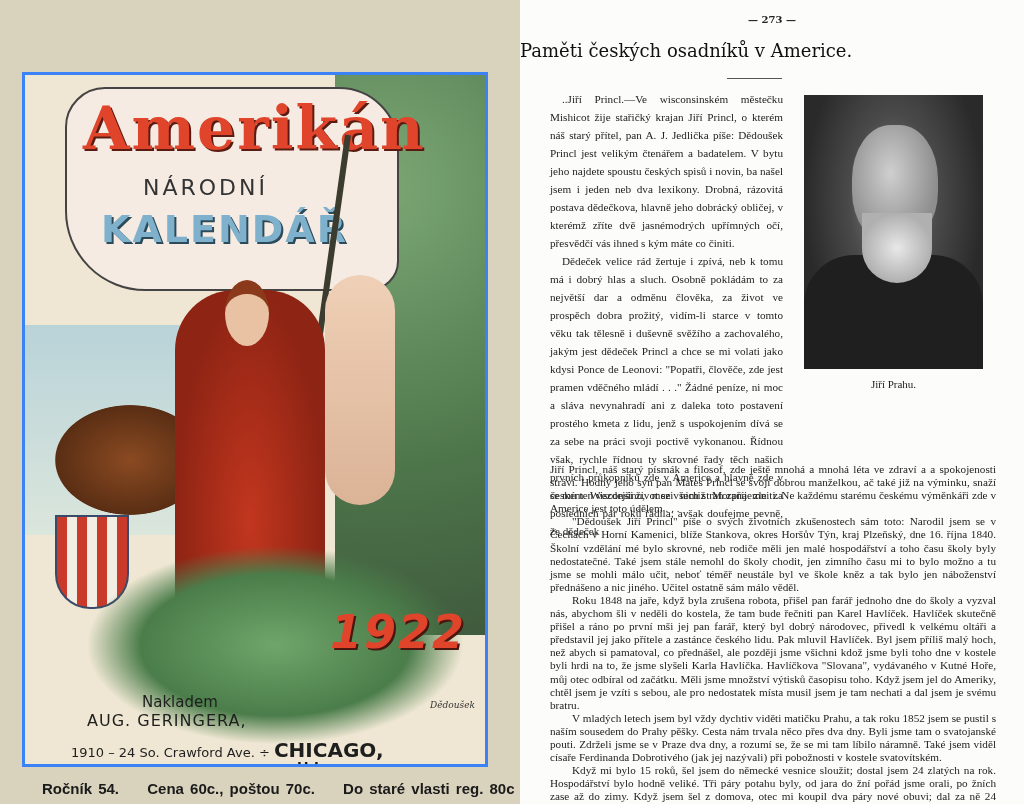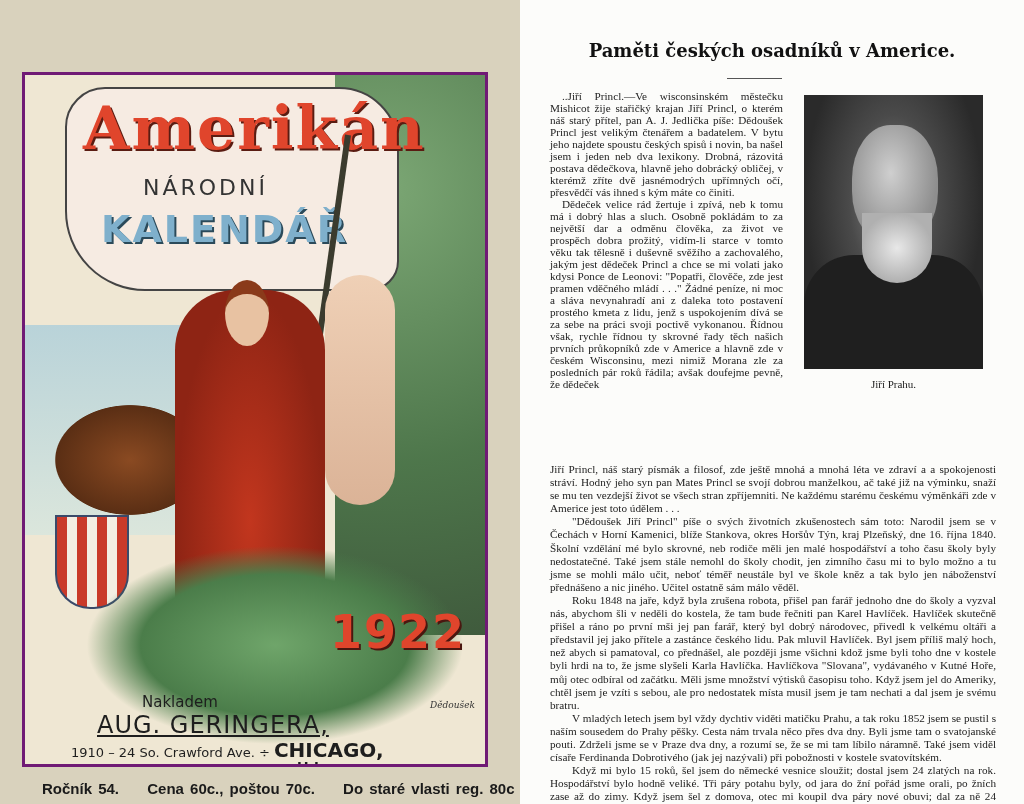--- a/index.html
+++ b/index.html
@@ -1,48 +1,48 @@
 <!DOCTYPE html>
 <html><head>
 <meta charset="utf-8">
 <style>
   html,body{margin:0;padding:0;}
   body{width:1024px;height:804px;overflow:hidden;background:#fff;position:relative;font-family:"DejaVu Serif",serif;}
   
   .cover{position:absolute;left:0;top:0;width:520px;height:804px;background:#d9d2bd;}
-  .cover-inner{position:absolute;left:22px;top:72px;width:466px;height:695px;background:#efe7d3;border:3px solid #701a75;box-sizing:border-box;overflow:hidden;}
+  .cover-inner{position:absolute;left:22px;top:72px;width:466px;height:695px;background:#efe7d3;border:3px solid #3b82f6;box-sizing:border-box;overflow:hidden;}
   .sky{position:absolute;left:0;top:250px;width:260px;height:210px;background:linear-gradient(#b9d3d9,#dbe6dc);}
   .foliage{position:absolute;right:0;top:0;width:150px;height:560px;background:radial-gradient(circle at 30% 20%,#6fa06a,#3c6a3c 60%,#2c4b2c);opacity:.9;}
   .banner{position:absolute;left:40px;top:12px;width:330px;height:200px;background:#f6ebe2;border:2px solid #444;border-radius:40px 60px 30px 80px;}
   .title-main{position:absolute;left:58px;top:18px;font-family:"DejaVu Serif",serif;font-size:60px;font-weight:bold;color:#e0452c;letter-spacing:2px;text-shadow:2px 2px 0 #5a1c12;}
   .title-sub1{position:absolute;left:118px;top:100px;font-family:"DejaVu Sans",sans-serif;font-size:22px;letter-spacing:3px;color:#333;}
   .title-sub2{position:absolute;left:76px;top:132px;font-family:"DejaVu Sans",sans-serif;font-size:38px;font-weight:bold;letter-spacing:2px;color:#7fb0cc;text-shadow:2px 2px 0 #2b4a5a;}
   .figure-woman{position:absolute;left:150px;top:215px;width:150px;height:330px;background:radial-gradient(ellipse at 50% 70%,#c2361e,#8e2414 70%);border-radius:60px 60px 20px 20px;}
   .figure-head{position:absolute;left:200px;top:205px;width:44px;height:52px;border-radius:50%;background:#e8c2a2;border-top:14px solid #8a3a1a;}
   .cherub{position:absolute;left:300px;top:200px;width:70px;height:230px;background:linear-gradient(#efd0b6,#dbb397);border-radius:35px;}
   .eagle{position:absolute;left:30px;top:330px;width:150px;height:110px;background:radial-gradient(ellipse,#8a4a22,#5a2e14 70%,transparent 71%);}
   .shield{position:absolute;left:30px;top:440px;width:70px;height:90px;background:repeating-linear-gradient(90deg,#c93a2a 0 10px,#f3eee3 10px 20px);border-radius:0 0 35px 35px;border:2px solid #3a4a6a;}
   .leaves{position:absolute;left:60px;top:470px;width:380px;height:200px;background:radial-gradient(ellipse at 50% 50%,#6fa56a,#4b7d4a 50%,transparent 70%);}
   .pole{position:absolute;left:320px;top:60px;width:6px;height:470px;background:#3b3b2e;transform:rotate(8deg);transform-origin:top;}
-  .year{position:absolute;left:305px;top:530px;font-family:"DejaVu Sans",sans-serif;font-size:46px;font-weight:bold;color:#e0452c;text-shadow:2px 2px 0 #4a1710;letter-spacing:2px;}
+  .year{position:absolute;left:305px;top:530px;font-family:"DejaVu Sans",sans-serif;font-size:46px;font-weight:bold;color:#e0452c;text-shadow:2px 2px 0 #4a1710;letter-spacing:2px;font-style:italic;}
   .publisher{position:absolute;left:22px;top:618px;color:#1e1e1e;font-family:"DejaVu Sans",sans-serif;}
   .pub-1{position:absolute;left:95px;top:0;font-size:15px;}
-  .pub-2{position:absolute;left:50px;top:18px;font-size:24px;letter-spacing:1px;white-space:nowrap;text-decoration:underline;}
+  .pub-2{position:absolute;left:40px;top:18px;font-size:16px;letter-spacing:1px;white-space:nowrap;}
   .pub-3{position:absolute;left:24px;top:45px;font-size:13px;white-space:nowrap;}
   .pub-3 b{font-size:20px;margin-top:16px;}
   .pub-4{position:absolute;left:250px;top:66px;font-size:13px;font-weight:bold;letter-spacing:2px;}
   .signature{position:absolute;left:430px;top:700px;font-size:9px;font-style:italic;color:#333;}
   .cover-footer{position:absolute;left:42px;top:780px;font-family:"Liberation Sans",sans-serif;font-weight:bold;font-size:15px;color:#1a1a1a;word-spacing:2px;white-space:nowrap;}
   .cover-footer span{margin-right:22px;}
   
   .page{position:absolute;left:520px;top:0;width:504px;height:804px;background:#fcfcfa;}
   .page-number{position:absolute;left:0;width:100%;top:14px;text-align:center;font-size:10px;font-weight:bold;color:#222;}
-  .page-title{position:absolute;left:0;width:100%;top:40px;text-align:center;font-family:"DejaVu Serif",serif;font-weight:bold;font-size:18px;color:#111;}
+  .page-title{position:absolute;left:0;width:100%;top:40px;text-align:left;font-family:"DejaVu Serif",serif;font-weight:normal;font-size:18px;color:#111;}
   .title-rule{position:absolute;left:207px;top:78px;width:55px;height:1px;background:#555;}
-  .col-text{position:absolute;left:30px;top:90px;width:233px;font-family:"Liberation Serif",serif;font-size:11.2px;line-height:12px;color:#222;text-align:justify;}
+  .col-text{position:absolute;left:30px;top:90px;width:233px;font-family:"Liberation Serif",serif;font-size:11.2px;line-height:18px;color:#222;text-align:justify;}
   .col-text p{margin:0;text-indent:12px;}
   .full-text{position:absolute;left:30px;top:463px;width:446px;font-family:"Liberation Serif",serif;font-size:11.2px;line-height:13.1px;color:#222;text-align:justify;}
   .full-text p{margin:0;text-indent:22px;}
   .full-text p.cont{text-indent:0;}
   .photo{position:absolute;left:284px;top:95px;width:179px;height:274px;background:radial-gradient(ellipse at 50% 38%,#8a8a8a 0,#4a4a4a 35%,#2a2a2a 70%);}
   .photo-face{position:absolute;left:48px;top:30px;width:86px;height:120px;border-radius:45%;background:radial-gradient(ellipse at 45% 40%,#cfcfcf,#8e8e8e 70%);}
   .photo-beard{position:absolute;left:58px;top:118px;width:70px;height:70px;border-radius:0 0 40px 40px;background:radial-gradient(ellipse,#e8e8e8,#b0b0b0 70%);}
   .photo-coat{position:absolute;left:0;top:160px;width:179px;height:114px;background:#1f1f1f;border-radius:50px 50px 0 0;}
   .caption{position:absolute;left:284px;top:378px;width:179px;text-align:center;font-family:"Liberation Serif",serif;font-size:11px;color:#222;}
 </style>
@@ -77,20 +77,21 @@
   </div>
   <div class="signature">Dědoušek</div>
   <div class="cover-footer">
     <span>Ročník 54.</span>
     <span>Cena 60c., poštou 70c.</span>
     <span>Do staré vlasti reg. 80c</span>
   </div>
 </div>
 
 <div class="page">
+  <div class="page-number">— 273 —</div>
   <div class="page-title">Paměti českých osadníků v Americe.</div>
   <div class="title-rule"></div>
 
   <div class="col-text">
     <p>..Jiří Princl.—Ve wisconsinském městečku Mishicot žije stařičký krajan Jiří Princl, o kterém náš starý přítel, pan A. J. Jedlička píše: Dědoušek Princl jest velikým čtenářem a badatelem. V bytu jeho najdete spoustu českých spisů i novin, ba našel jsem i jeden neb dva lexikony. Drobná, rázovitá postava dědečkova, hlavně jeho dobrácký obličej, v kterémž zříte dvě jasnémodrých upřímných očí, přesvědčí vás ihned s kým máte co činiti.</p>
     <p>Dědeček velice rád žertuje i zpívá, neb k tomu má i dobrý hlas a sluch. Osobně pokládám to za největší dar a odměnu člověka, za život ve prospěch dobra prožitý, vidím-li starce v tomto věku tak tělesně i duševně svěžího a zachovalého, jakým jest dědeček Princl a chce se mi volati jako kdysi Ponce de Leonovi: "Popatři, člověče, zde jest pramen vděčného mládí . . ." Žádné peníze, ni moc a sláva nevynahradí ani z daleka toto postavení prostého kmeta z lidu, jenž s uspokojením dívá se za sebe na práci svoji poctivě vykonanou. Řídnou však, rychle řídnou ty skrovné řady těch našich prvních průkopníků zde v Americe a hlavně zde v českém Wisconsinu, mezi nimiž Morana zle za posledních pár roků řádila; avšak doufejme pevně, že dědeček</p>
   </div>
 
   <div class="photo">
     <div class="photo-coat"></div>

